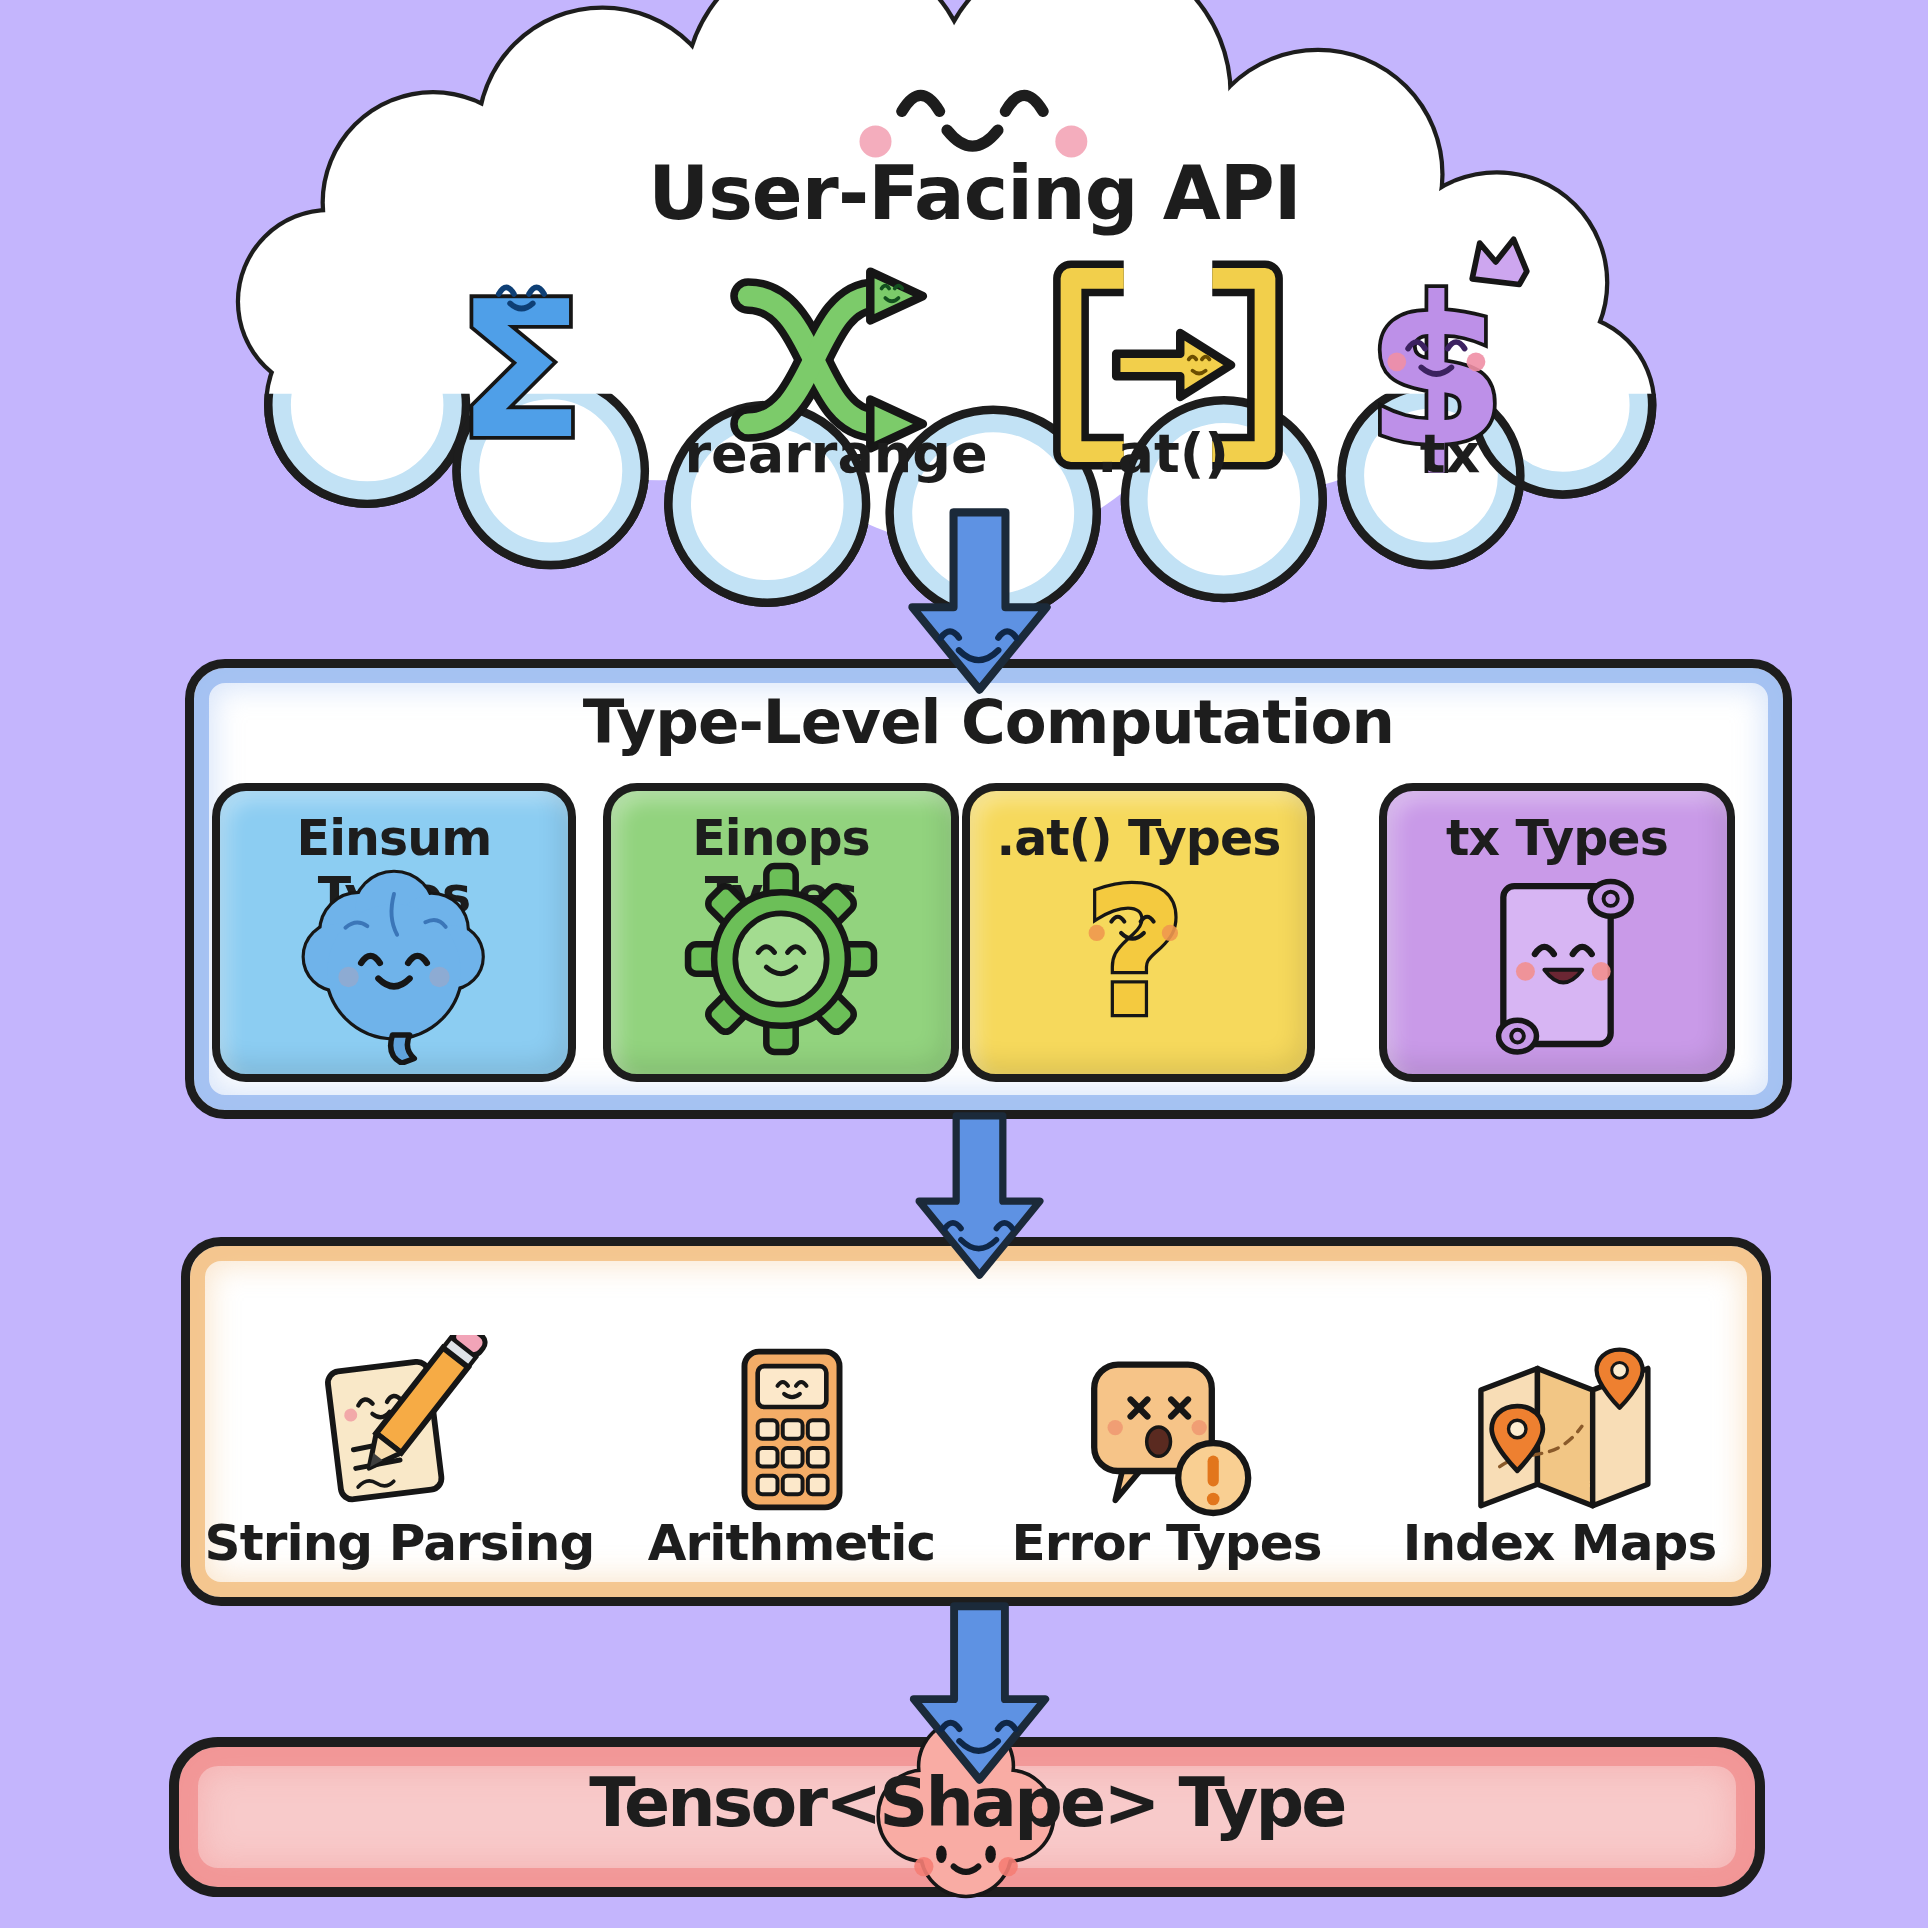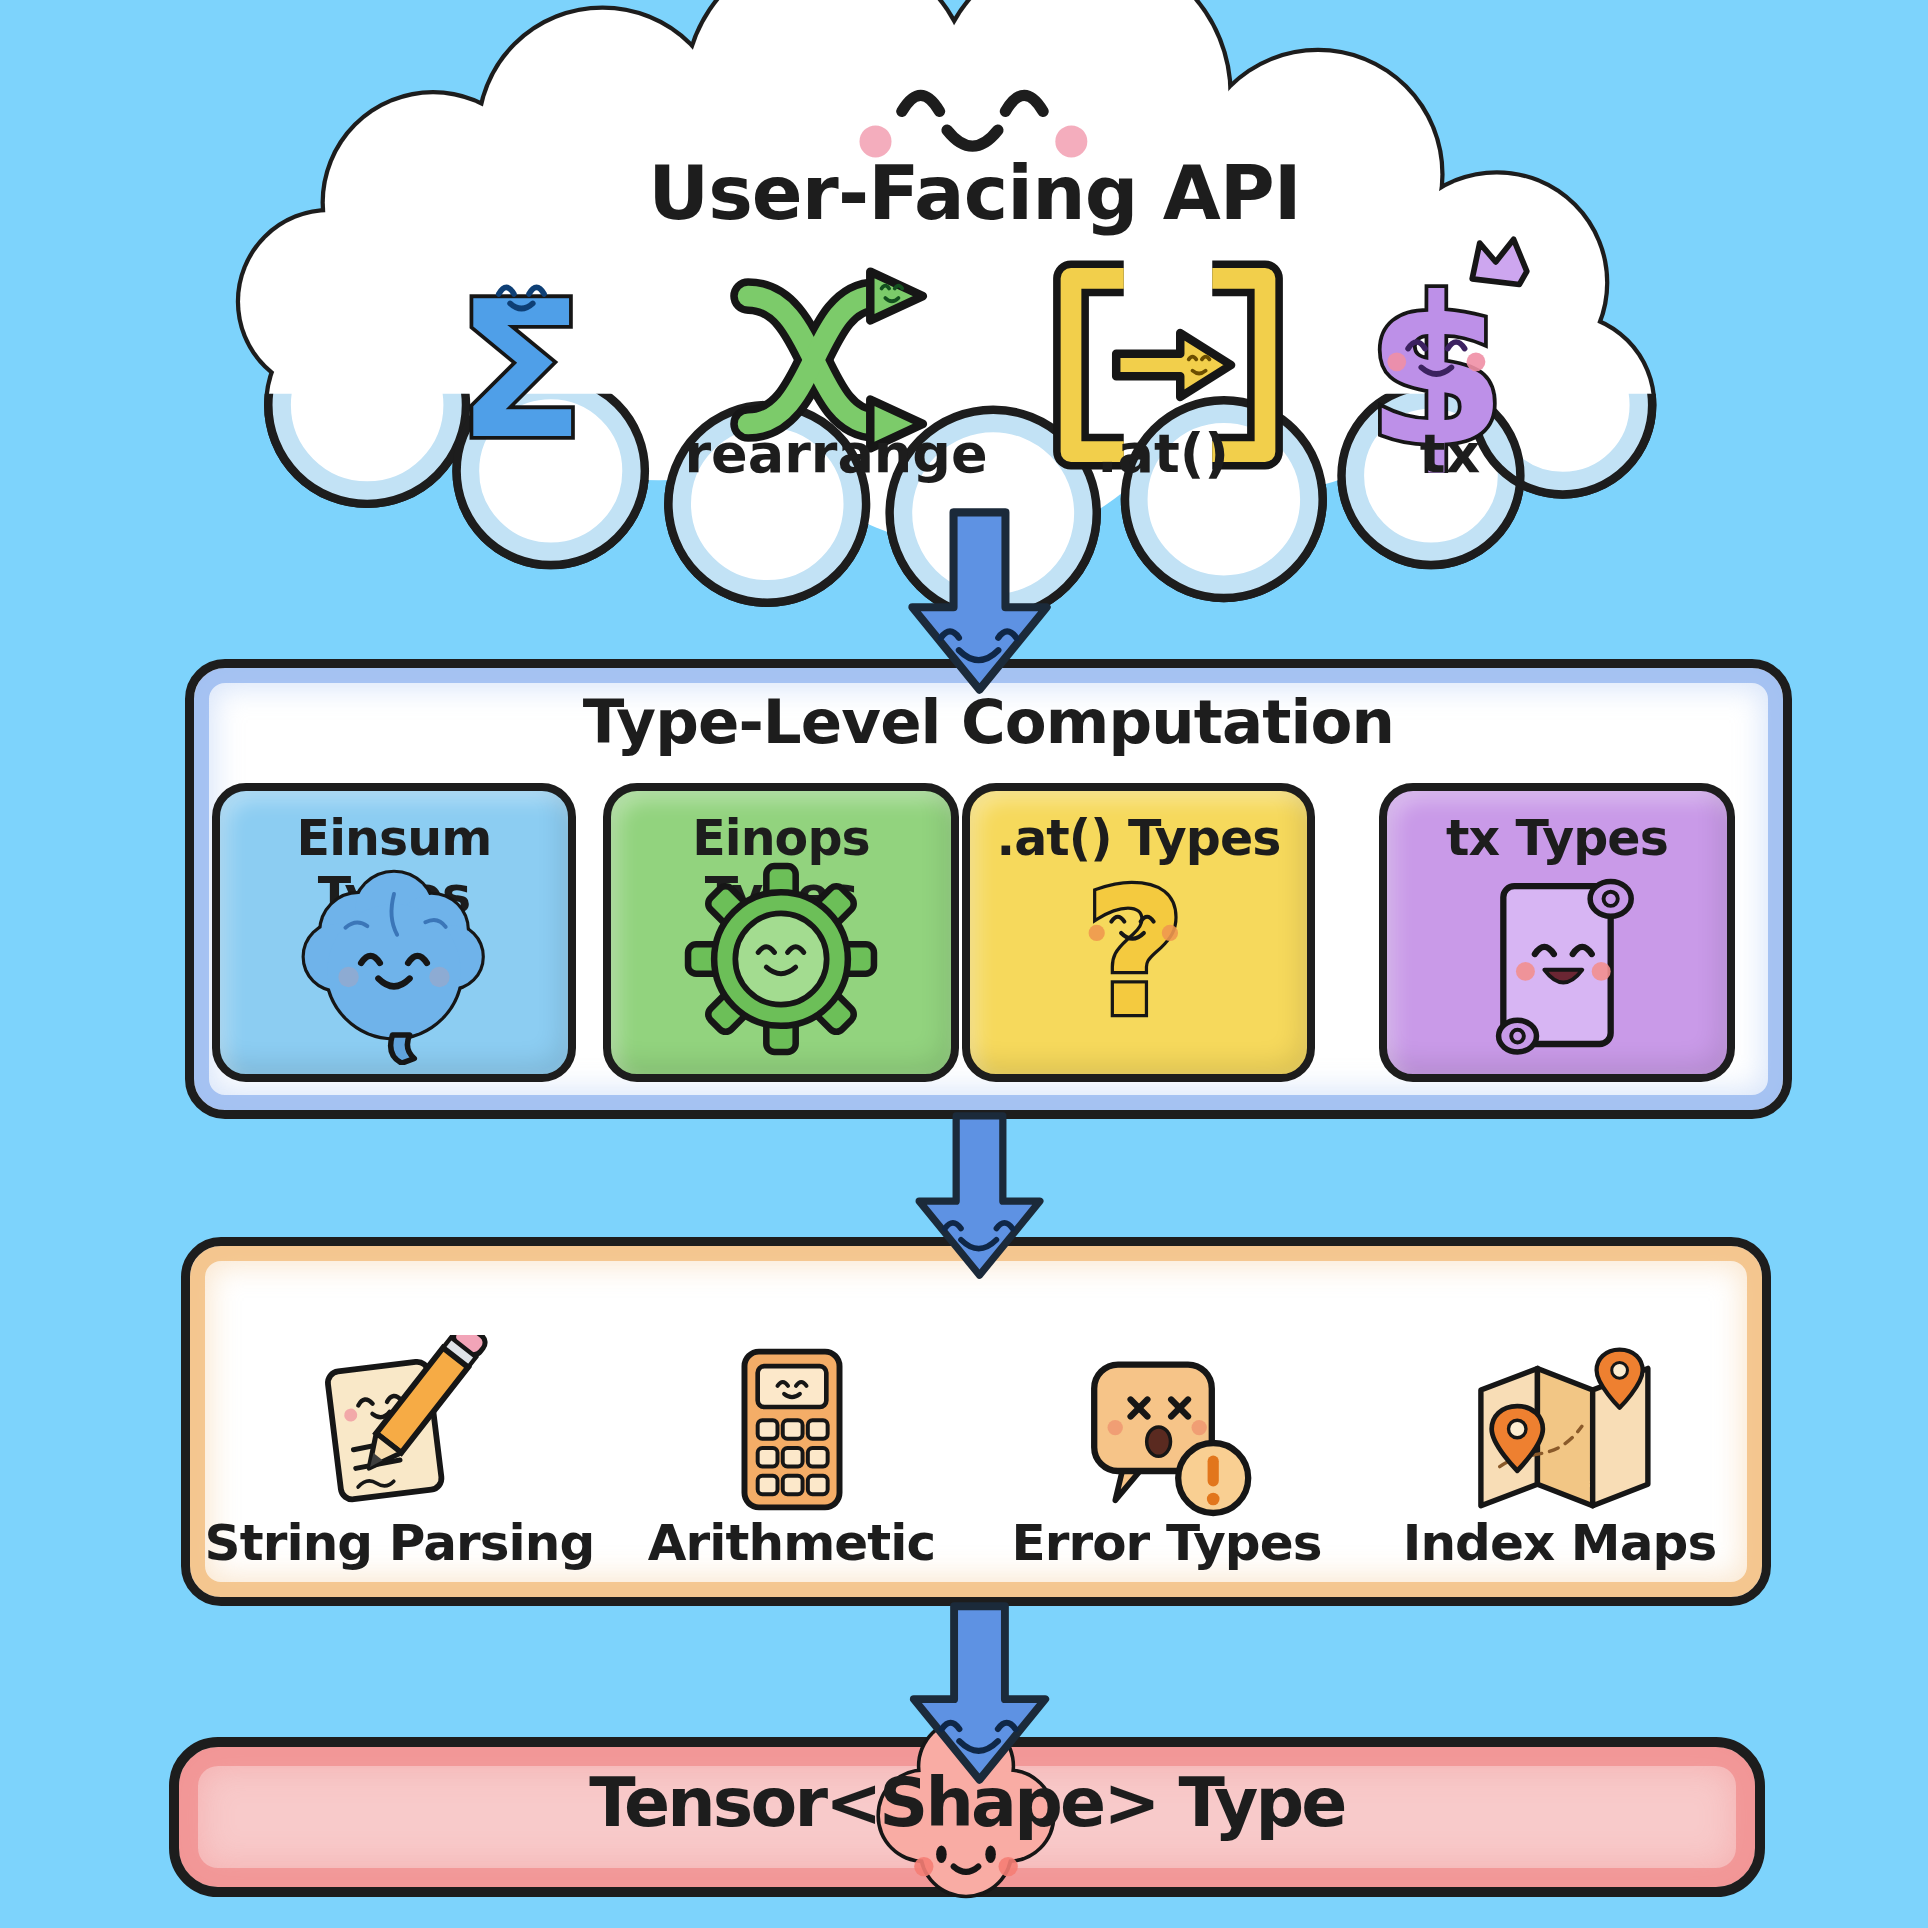--- a/index.html
+++ b/index.html
@@ -1,17 +1,17 @@
 <!DOCTYPE html>
 <html style="font-size:15px"><head>
 <meta charset="utf-8">
 <style>
   html,body{margin:0;padding:0;background:#ffffff;}
   .canvas{
-    position:relative;width:1928px;height:1928px;background:#7dd3fc;
+    position:relative;width:1928px;height:1928px;background:#c4b5fd;
     font-family:"DejaVu Sans",sans-serif;color:#1d1d1d;overflow:hidden;
   }
   .abs{position:absolute;}
   .ctr{text-align:center;}
   
   #cloud-svg{left:0;top:0;width:1928px;height:650px;overflow:visible;}
   .cloud-title{
     left:485px;top:149px;width:979px;font-size:75px;font-weight:bold;
     letter-spacing:-0.9px;z-index:6;
   }

